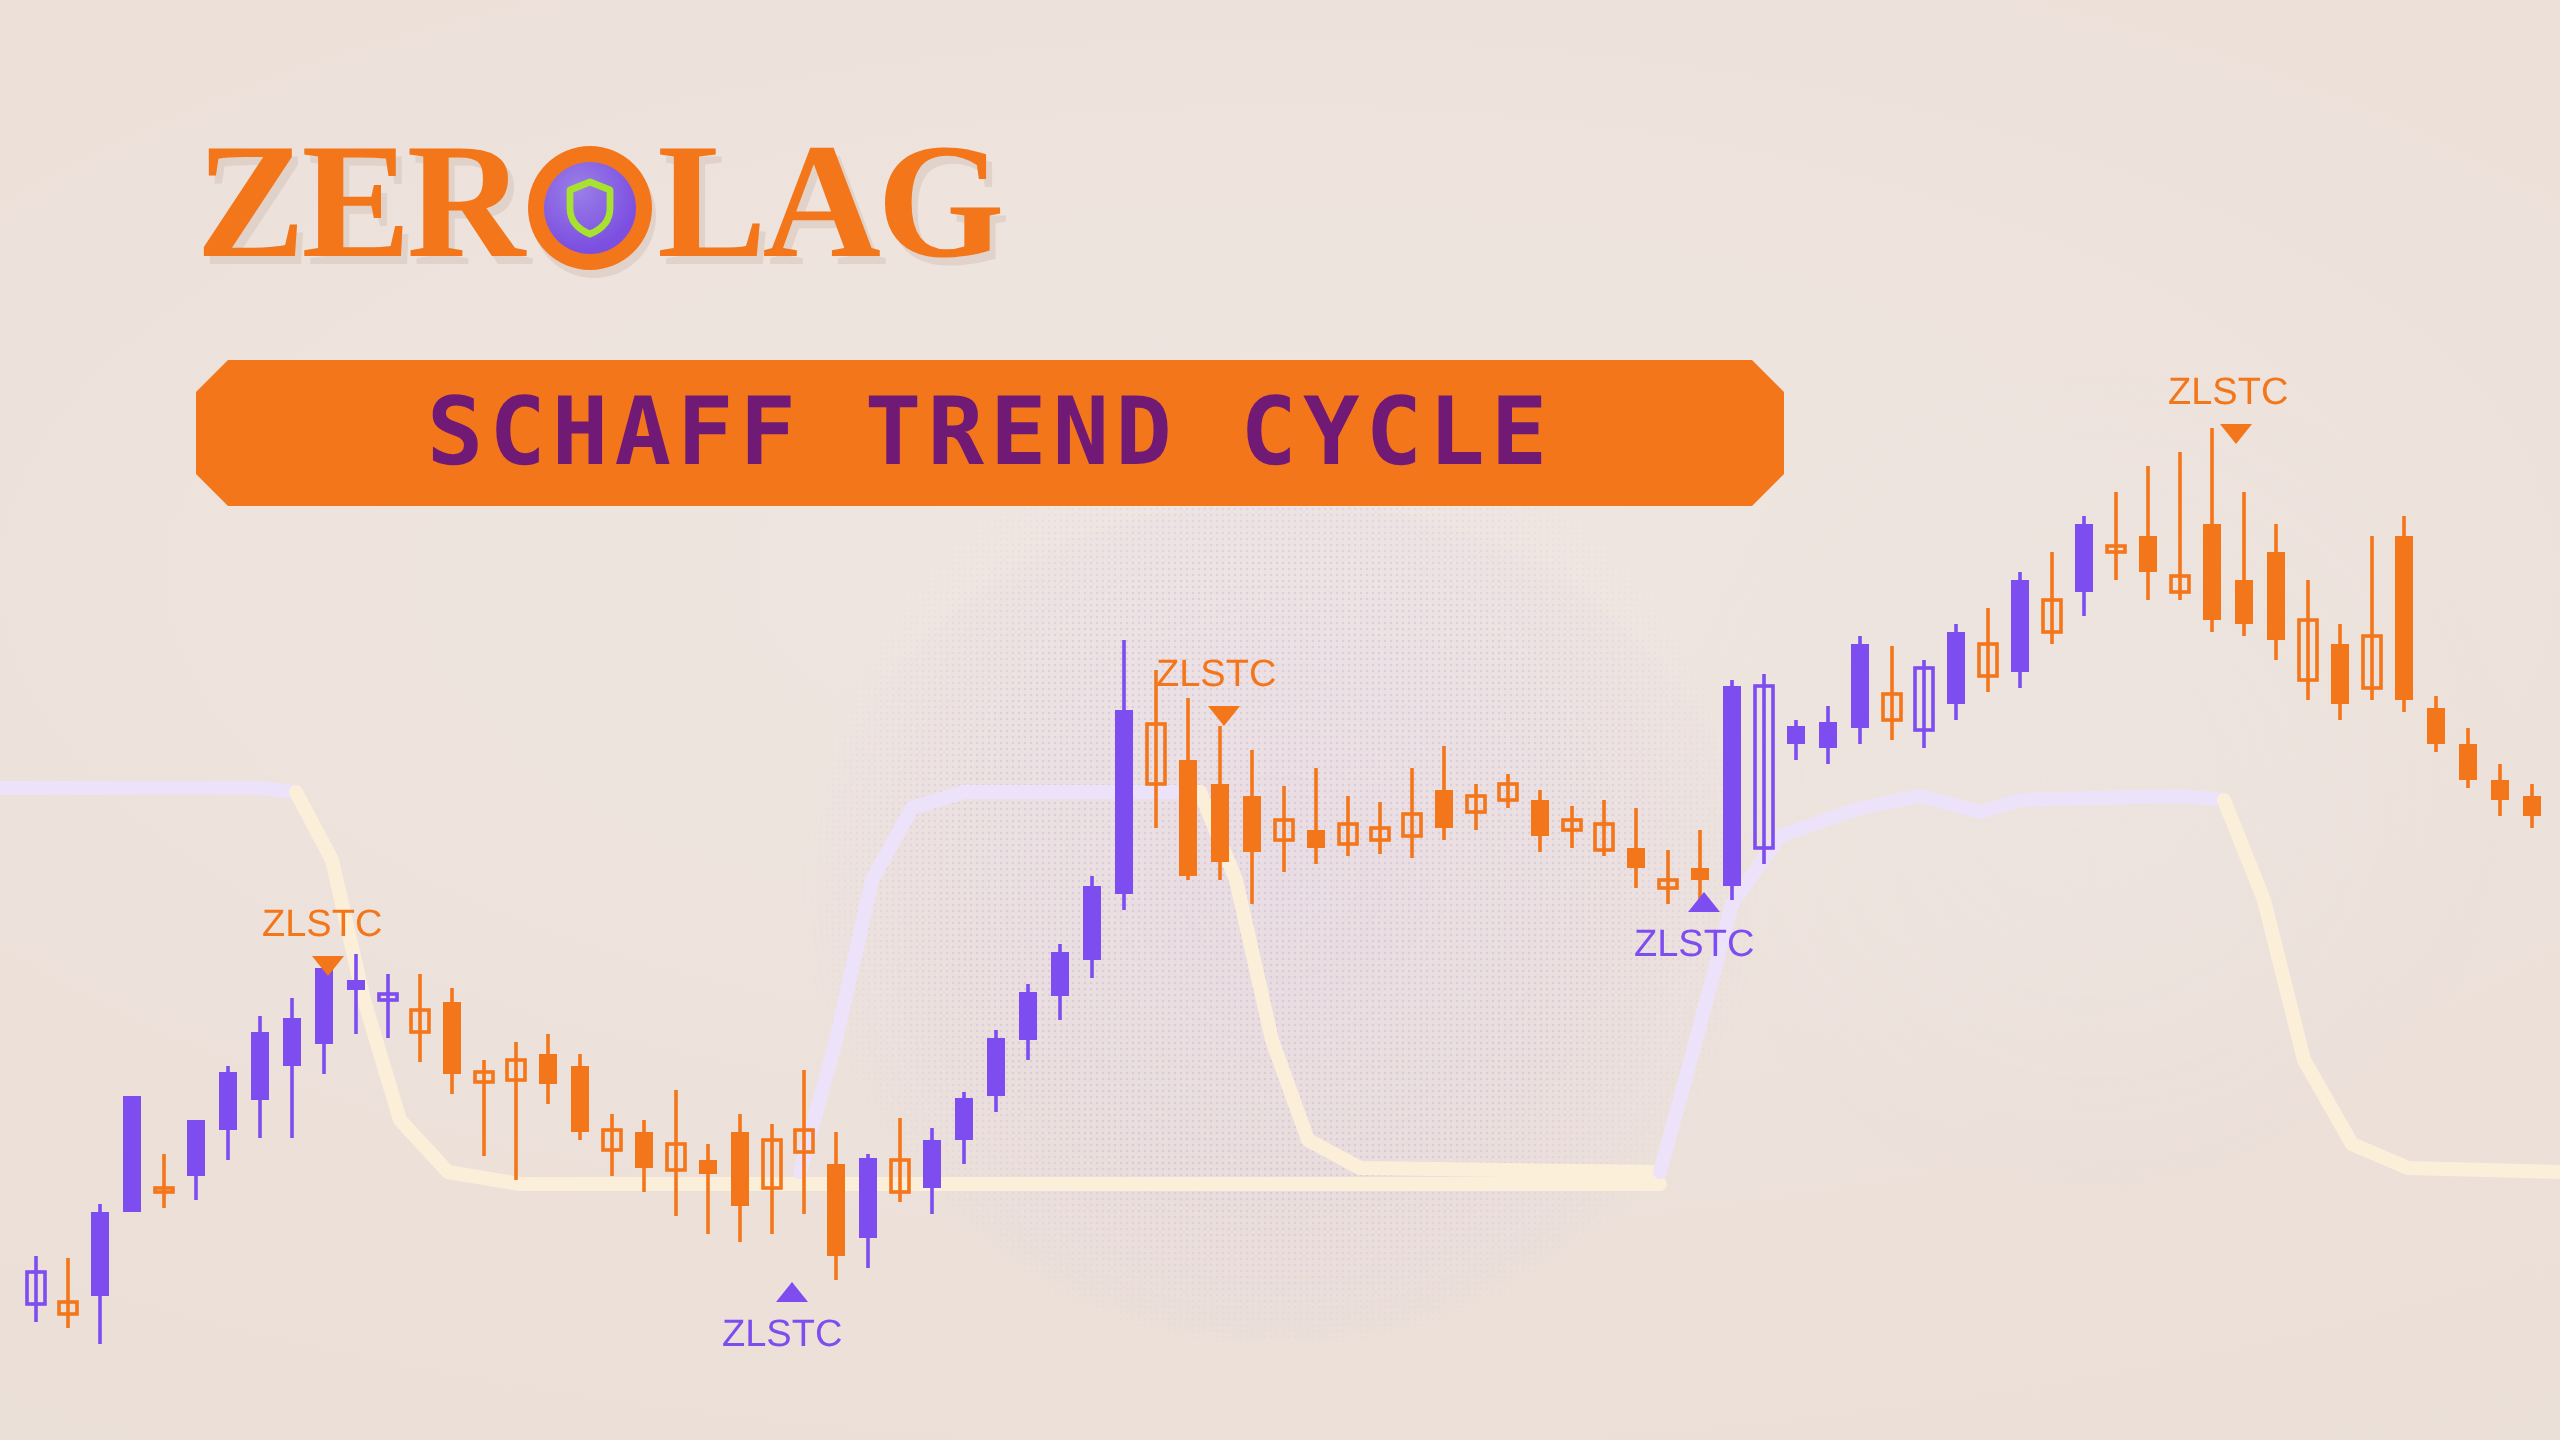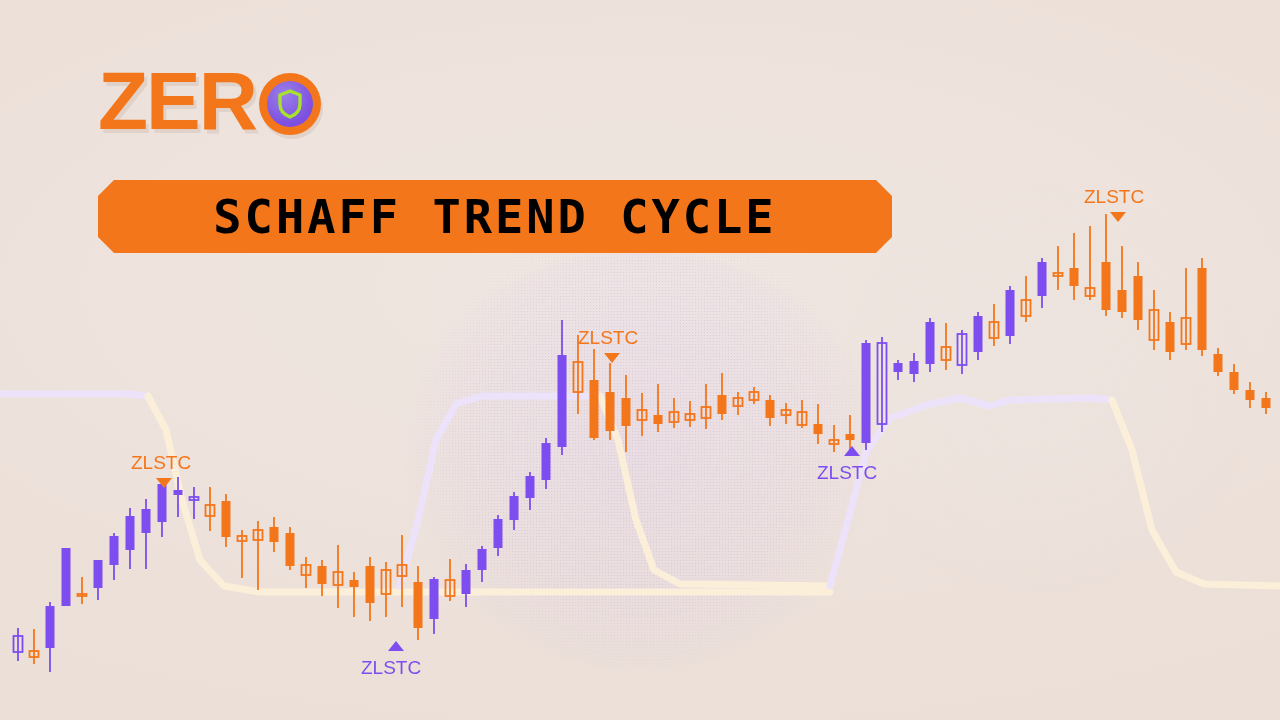--- a/index.html
+++ b/index.html
@@ -30,21 +30,21 @@
     background-image:radial-gradient(rgba(150,110,180,.16) 0.7px, transparent 0.8px);
     background-size:3px 3px;
     -webkit-mask-image:radial-gradient(circle at 50% 45%, #000 0%, #000 48%, transparent 72%);
             mask-image:radial-gradient(circle at 50% 45%, #000 0%, #000 48%, transparent 72%);
   }
 
   
   #logo-block{position:absolute;left:98px;top:60px;}
   .logo-word{
     display:flex;align-items:center;gap:2px;
-    font-family:Liberation Sans, sans-serif;
+    font-family:Liberation Serif, serif;
     font-weight:bold;font-size:82px;line-height:82px;
     color:#f4761b;letter-spacing:-2px;
     text-shadow:3px 4px 0 rgba(160,130,115,.17);
   }
   .logo-word .glyph{display:inline-block;}
   .logo-mark{
     width:62px;height:62px;border-radius:50%;
     background:#f4761b;
     display:inline-flex;align-items:center;justify-content:center;
     margin:0 1px;position:relative;top:3px;
@@ -61,21 +61,21 @@
     position:absolute;left:98px;top:180px;
     width:794px;height:73px;
     background:#f4761b;
     clip-path:polygon(16px 0,778px 0,794px 16px,794px 57px,778px 73px,16px 73px,0 57px,0 16px);
     display:flex;align-items:center;justify-content:center;
     filter:drop-shadow(4px 6px 0 rgba(160,130,115,.16));
   }
   #banner .banner-text{
     font-family:"DejaVu Sans Mono","Liberation Mono",monospace;
     font-weight:bold;font-size:47px;letter-spacing:3px;
-    color:#000000;white-space:nowrap;
+    color:#701a75;white-space:nowrap;
     display:flex;align-items:center;
   }
 
   
   #chart{position:absolute;inset:0;}
   svg{display:block;}
 
   .mk-label{
     position:absolute;font-size:19px;font-weight:400;white-space:nowrap;
     font-family:"Liberation Sans","DejaVu Sans",sans-serif;
@@ -444,20 +444,21 @@
   <div id="logo-block">
     <div class="logo-word">
       <span class="glyph">ZER</span>
       <span class="logo-mark">
         <span class="disc">
           <svg width="26" height="30" viewBox="0 0 26 30">
             <path d="M13 2 L23 6 L23 15 C23 22 18 26 13 28 C8 26 3 22 3 15 L3 6 Z" fill="none" stroke="#a6e22e" stroke-width="3.4" stroke-linejoin="round"></path>
           </svg>
         </span>
       </span>
+      <span class="glyph">LAG</span>
     </div>
   </div>
 
   <div id="banner">
     <span class="banner-text">SCHAFF TREND CYCLE</span>
   </div>
 
 </div>
 
 </body></html>

